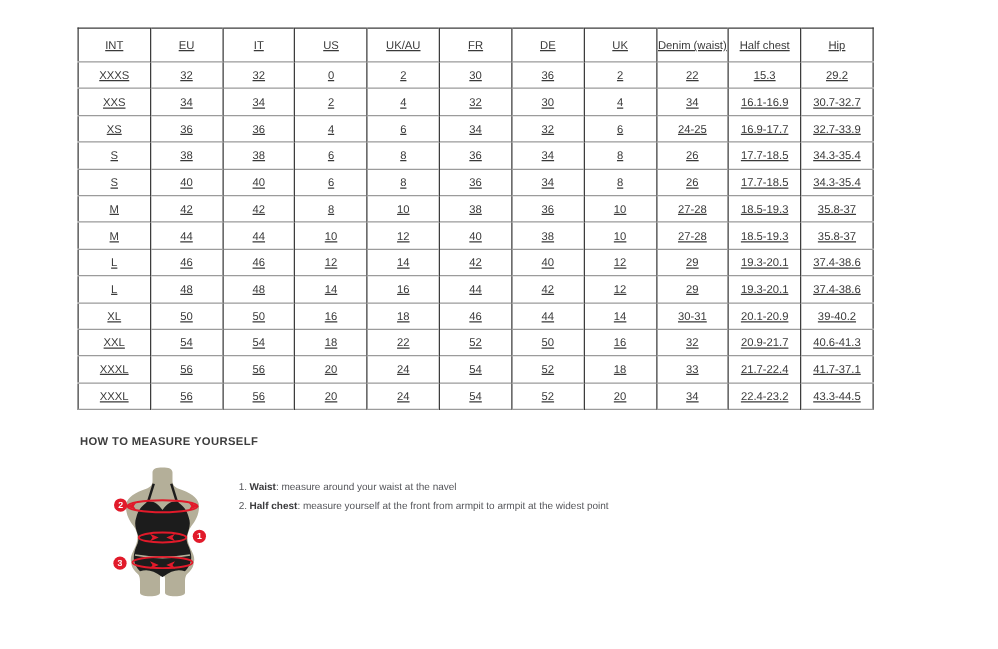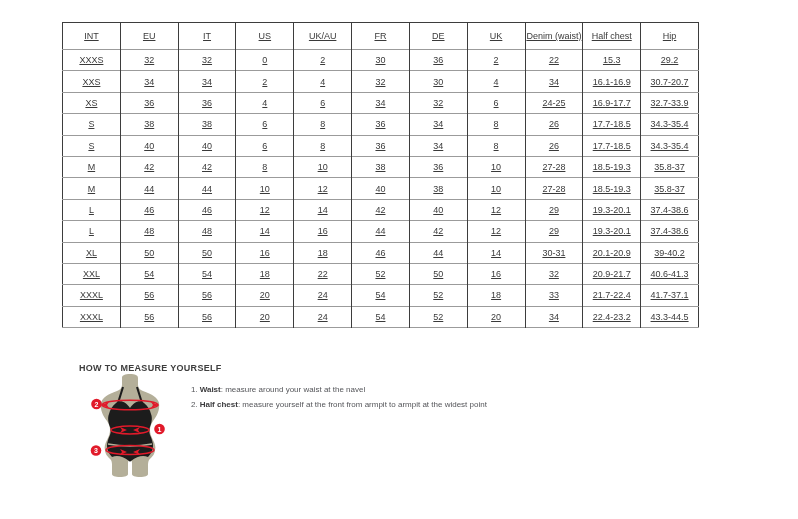--- a/index.html
+++ b/index.html
@@ -21,21 +21,21 @@
     border-top:1px solid #9b9b9b;
     text-align:center; vertical-align:middle;
     font-weight:400; padding:0; overflow:hidden; white-space:nowrap;
   }
   .size-table th { height:26px; border-top:none; }
   .size-table td { height:20.4px; }
   .size-table th:first-child, .size-table td:first-child { border-left:none; }
 
   
   .measure-title {
-    position:absolute; left:64px; top:348px; margin:15px;
+    position:absolute; left:64px; top:348px; margin:0;
     font-size:9px; font-weight:700; letter-spacing:.3px; color:#3d3d3d;
   }
   .figure-svg { position:absolute; left:90px; top:372px; width:80px; height:108px; }
   .steps {
     position:absolute; left:177px; top:368px; margin:14px; padding:0;
     list-style:none; font-size:8px; color:#55565a;
   }
   .steps li { height:15px; line-height:15px; white-space:nowrap; }
   .steps b { color:#3b3b3d; font-weight:700; }
   .steps .step-num { margin-right:2px; }
@@ -77,21 +77,21 @@
         <td>XXS</td>
         <td>34</td>
         <td>34</td>
         <td>2</td>
         <td>4</td>
         <td>32</td>
         <td>30</td>
         <td>4</td>
         <td>34</td>
         <td>16.1-16.9</td>
-        <td>30.7-20.7</td>
+        <td>30.7-32.7</td>
       </tr>
       <tr>
         <td>XS</td>
         <td>36</td>
         <td>36</td>
         <td>4</td>
         <td>6</td>
         <td>34</td>
         <td>32</td>
         <td>6</td>

